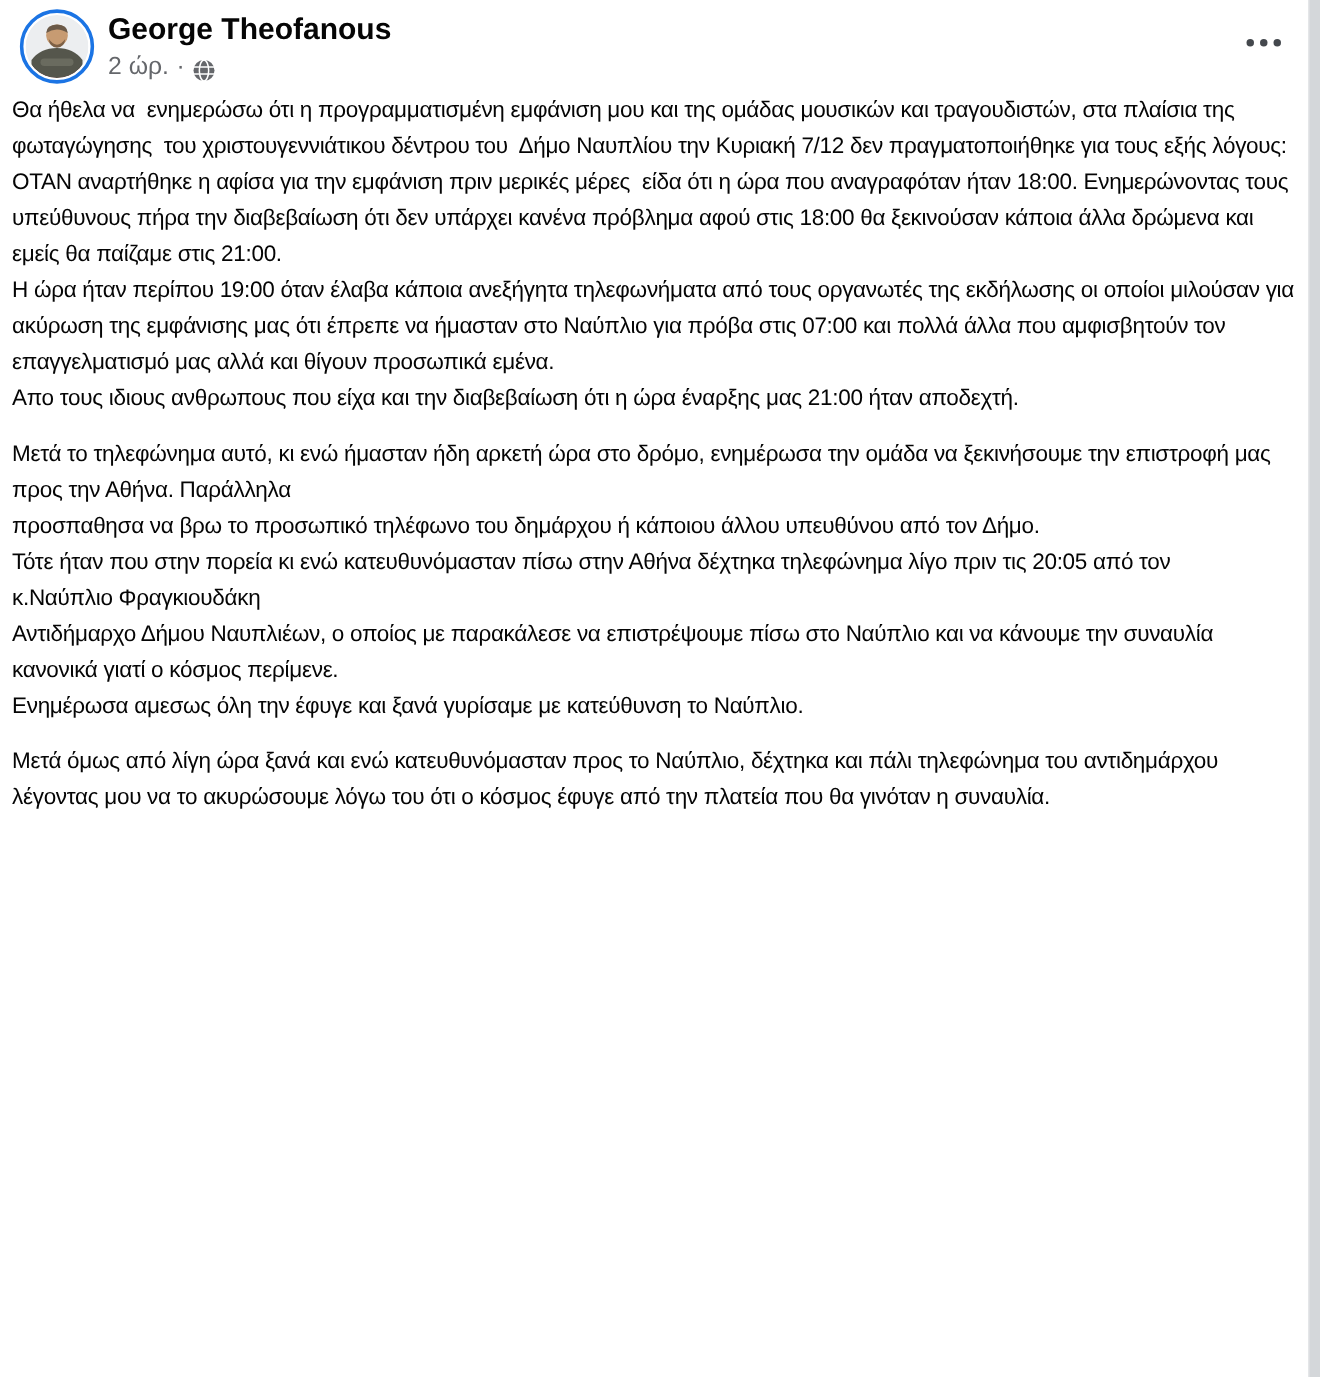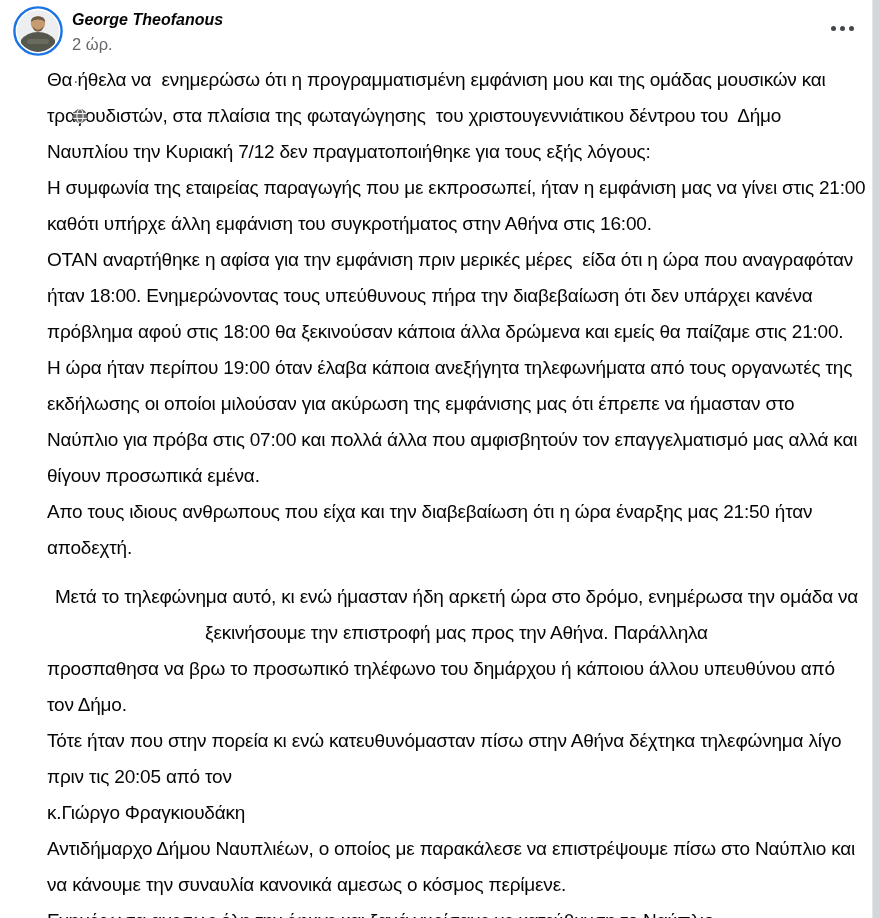--- a/index.html
+++ b/index.html
@@ -18,52 +18,49 @@
   }
   .post{width:872px;}
   
   .post-header{position:relative;height:60px;}
   .avatar-wrap{
     position:absolute;left:13px;top:6px;width:50px;height:50px;cursor:pointer;
   }
   .avatar-wrap svg{display:block;}
   .header-text{position:absolute;left:72px;top:7px;}
   .author{
-    font-size:16px;font-weight:700;line-height:26px;color:var(--text-primary);
+    font-size:20px;font-weight:700;line-height:26px;color:var(--text-primary);
     cursor:pointer;
-    font-style:italic;
   }
   .meta{
-    display:flex;align-items:flex-start;gap:16px;
+    display:flex;align-items:flex-end;gap:4px;
     font-size:16.5px;line-height:21px;color:var(--text-secondary);
     margin-top:1px;
-    flex-direction:column;
   }
   .meta .sep{margin:0 1px;}
   .globe{display:inline-flex;align-items:center;}
   .options{
     position:absolute;right:16px;top:20px;
     display:flex;gap:4px;align-items:center;padding:6px 2px;cursor:pointer;
   }
   .options .dot{
     width:5px;height:5px;border-radius:50%;background:#44484d;
   }
   
   .post-body{
     padding:2px 6px 0 8px;
   }
   .para{
-    font-size:19px;
-    line-height:36px;
+    font-size:15px;
+    line-height:24px;
     letter-spacing:-0.2px;
     white-space:pre-wrap;
     color:var(--text-primary);
-    margin-left:39px;
   }
-  .para.gap{margin-top:13px;text-align:center;}
+  .para.gap{margin-top:13px;}
   
   .scrollbar{
     position:absolute;top:0;right:0;width:8px;height:918px;
     background:var(--scrollbar);
     border-left:1px solid #e4e6e8;
   }
 </style>
 </head>
 <body>
 
@@ -111,27 +108,27 @@
     <div class="options" title="">
       <span class="dot"></span>
       <span class="dot"></span>
       <span class="dot"></span>
     </div>
 
   </div>
 
   <div class="post-body">
       <div class="para">Θα ήθελα να  ενημερώσω ότι η προγραμματισμένη εμφάνιση μου και της ομάδας μουσικών και τραγουδιστών, στα πλαίσια της φωταγώγησης  του χριστουγεννιάτικου δέντρου του  Δήμο Ναυπλίου την Κυριακή 7/12 δεν πραγματοποιήθηκε για τους εξής λόγους:</div>
-      <div class="para">Η συμφωνία της εταιρείας παραγωγής που με εκπροσωπεί, ήταν η εμφάνιση μας να γίνει στις 21:00 καθότι υπήρχε άλλη εμφάνιση του συγκροτήματος στην Αθήνα στις 16:00.</div>
       <div class="para">ΟΤΑΝ αναρτήθηκε η αφίσα για την εμφάνιση πριν μερικές μέρες  είδα ότι η ώρα που αναγραφόταν ήταν 18:00. Ενημερώνοντας τους υπεύθυνους πήρα την διαβεβαίωση ότι δεν υπάρχει κανένα πρόβλημα αφού στις 18:00 θα ξεκινούσαν κάποια άλλα δρώμενα και εμείς θα παίζαμε στις 21:00.</div>
       <div class="para">Η ώρα ήταν περίπου 19:00 όταν έλαβα κάποια ανεξήγητα τηλεφωνήματα από τους οργανωτές της εκδήλωσης οι οποίοι μιλούσαν για ακύρωση της εμφάνισης μας ότι έπρεπε να ήμασταν στο Ναύπλιο για πρόβα στις 07:00 και πολλά άλλα που αμφισβητούν τον επαγγελματισμό μας αλλά και θίγουν προσωπικά εμένα.</div>
-      <div class="para">Απο τους ιδιους ανθρωπους που είχα και την διαβεβαίωση ότι η ώρα έναρξης μας 21:50 ήταν αποδεχτή.</div>
+      <div class="para">Απο τους ιδιους ανθρωπους που είχα και την διαβεβαίωση ότι η ώρα έναρξης μας 21:00 ήταν αποδεχτή.</div>
       <div class="para gap">Μετά το τηλεφώνημα αυτό, κι ενώ ήμασταν ήδη αρκετή ώρα στο δρόμο, ενημέρωσα την ομάδα να ξεκινήσουμε την επιστροφή μας προς την Αθήνα. Παράλληλα</div>
       <div class="para">προσπαθησα να βρω το προσωπικό τηλέφωνο του δημάρχου ή κάποιου άλλου υπευθύνου από τον Δήμο.</div>
       <div class="para">Τότε ήταν που στην πορεία κι ενώ κατευθυνόμασταν πίσω στην Αθήνα δέχτηκα τηλεφώνημα λίγο πριν τις 20:05 από τον</div>
-      <div class="para">κ.Γιώργο Φραγκιουδάκη</div>
-      <div class="para">Αντιδήμαρχο Δήμου Ναυπλιέων, ο οποίος με παρακάλεσε να επιστρέψουμε πίσω στο Ναύπλιο και να κάνουμε την συναυλία κανονικά αμεσως ο κόσμος περίμενε.</div>
+      <div class="para">κ.Ναύπλιο Φραγκιουδάκη</div>
+      <div class="para">Αντιδήμαρχο Δήμου Ναυπλιέων, ο οποίος με παρακάλεσε να επιστρέψουμε πίσω στο Ναύπλιο και να κάνουμε την συναυλία κανονικά γιατί ο κόσμος περίμενε.</div>
       <div class="para">Ενημέρωσα αμεσως όλη την έφυγε και ξανά γυρίσαμε με κατεύθυνση το Ναύπλιο.</div>
+      <div class="para gap">Μετά όμως από λίγη ώρα ξανά και ενώ κατευθυνόμασταν προς το Ναύπλιο, δέχτηκα και πάλι τηλεφώνημα του αντιδημάρχου λέγοντας μου να το ακυρώσουμε λόγω του ότι ο κόσμος έφυγε από την πλατεία που θα γινόταν η συναυλία.</div>
     </div>
 
 </div>
 
 <div class="scrollbar"></div>
 
 </body></html>

